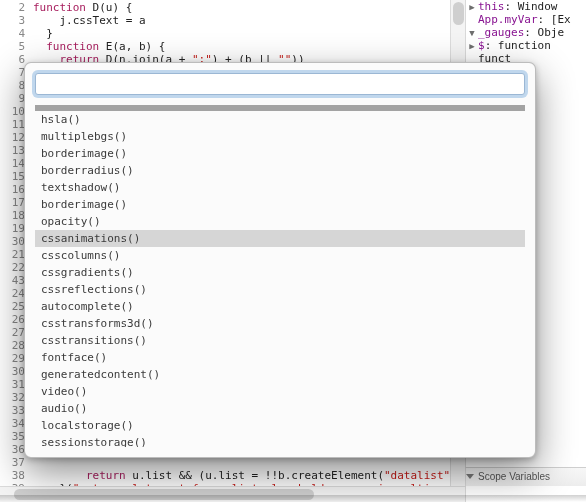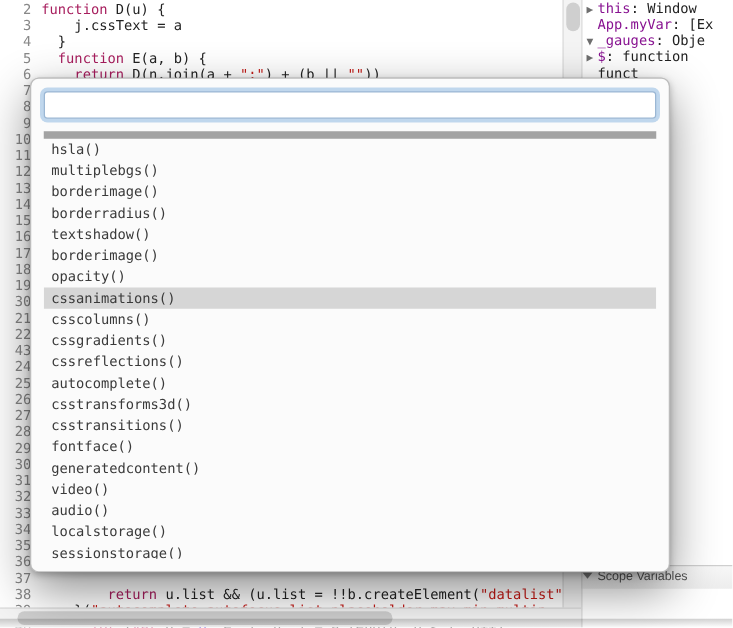--- a/index.html
+++ b/index.html
@@ -11,21 +11,21 @@
 .code div{height:13px;line-height:13px}
 .kw{color:#a71d5d}
 .fn{color:#222}
 .str{color:#c41a16}
 .num{color:#1c00cf}
 .rpanel{position:absolute;right:0;top:0;bottom:0;width:120px;border-left:1px solid #d9d9d9;background:#fff;overflow:hidden}
 .rpanel .row{height:13px;line-height:13px;white-space:nowrap;padding-left:2px}
 .tw{display:inline-block;width:8px;text-align:center;color:#6e6e6e;font-size:9px;margin-right:2px}
 .key{color:#881391}
 .val{color:#222}
-.scopebar{position:absolute;bottom:31px;right:0;width:120px;height:18px;line-height:18px;background:linear-gradient(#f7f7f7,#ededed);border-top:1px solid #cfcfcf;border-left:1px solid #d9d9d9;font-family:"Lucida Grande","Helvetica Neue",sans-serif;font-size:10px;color:#555;padding-left:0}
+.scopebar{position:absolute;bottom:16px;right:0;width:120px;height:18px;line-height:18px;background:linear-gradient(#f7f7f7,#ededed);border-top:1px solid #cfcfcf;border-left:1px solid #d9d9d9;font-family:"Lucida Grande","Helvetica Neue",sans-serif;font-size:10px;color:#555;padding-left:0}
 .scopebar .disc{display:inline-block;width:0;height:0;border-left:4px solid transparent;border-right:4px solid transparent;border-top:5px solid #7a7a7a;margin-right:4px;vertical-align:1px}
 .shadow{position:absolute;left:0;right:0;bottom:0;height:7px;background:linear-gradient(rgba(0,0,0,.18),rgba(0,0,0,0))}
 .popup{position:absolute;left:24px;top:62px;width:510px;height:394px;background:#fbfbfb;border:1px solid rgba(0,0,0,.25);border-radius:7px;box-shadow:0 14px 38px rgba(0,0,0,.45),0 2px 6px rgba(0,0,0,.25)}
 .popup .search{margin:10px 10px 6px 10px}
 .popup .search input{width:100%;box-sizing:border-box;height:22px;border:1px solid #9bb7d4;border-radius:3px;outline:none;padding:2px 6px;font-family:inherit;font-size:11px;box-shadow:0 0 0 3px rgba(120,170,220,.45)}
 .popup .list{position:absolute;left:10px;right:10px;top:42px;bottom:10px;overflow:hidden;border-top:6px solid #a3a3a3}
 .popup .list .item{height:17px;line-height:17px;padding:0 6px;color:#3a3a3a;cursor:default}
 .popup .list .item.sel{background:#d6d6d6}
 .hscroll{position:absolute;left:0;width:466px;bottom:0;height:15px;background:#f4f4f4;border-top:1px solid #dcdcdc}
 .hscroll .track{position:absolute;left:14px;right:14px;top:2px;bottom:2px}

